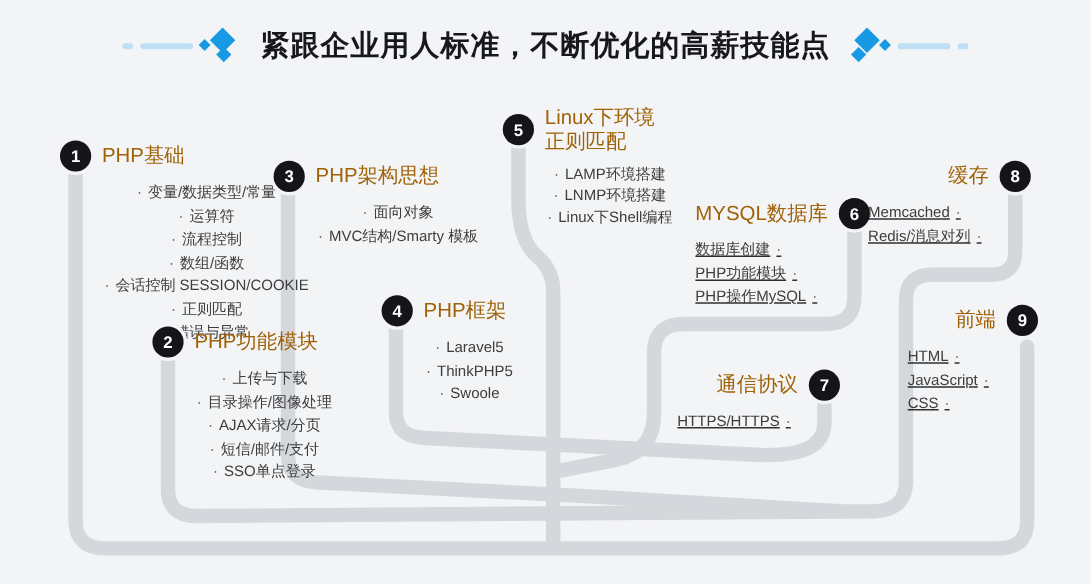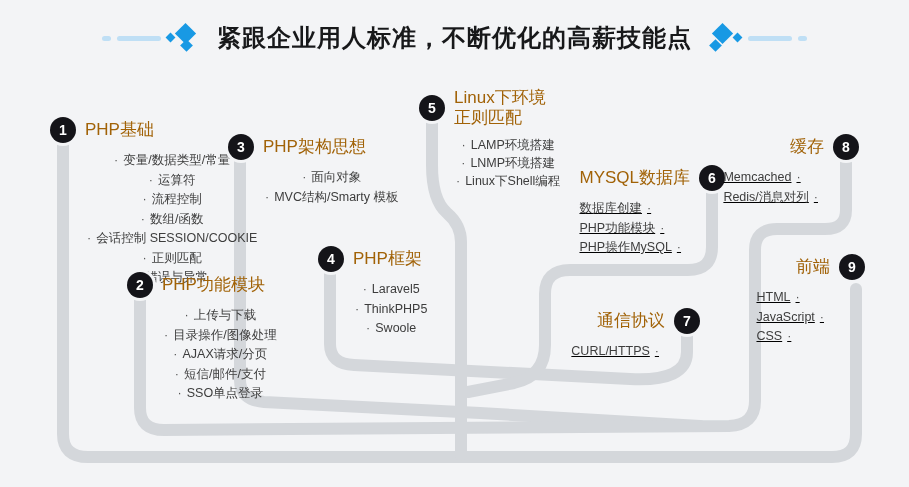--- a/index.html
+++ b/index.html
@@ -176,21 +176,21 @@
     <li><span>PHP操作MySQL</span><span class="b">·</span></li>
   </ul>
 </div>
 
 <div class="node right n7">
   <div class="head">
     <span class="ntitle">通信协议</span>
     <span class="badge">7</span>
   </div>
   <ul class="items">
-    <li><span>CURL/HTTPS</span><span class="b">·</span></li>
+    <li><span>HTTPS/HTTPS</span><span class="b">·</span></li>
   </ul>
 </div>
 
 <div class="node right n8">
   <div class="head">
     <span class="ntitle">缓存</span>
     <span class="badge">8</span>
   </div>
   <ul class="items">
     <li><span>Memcached</span><span class="b">·</span></li>

